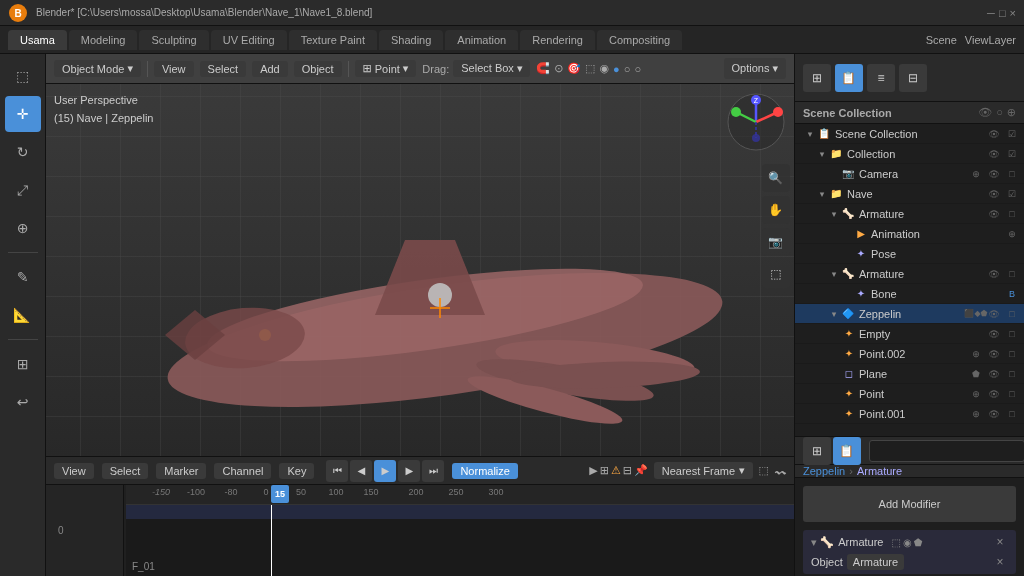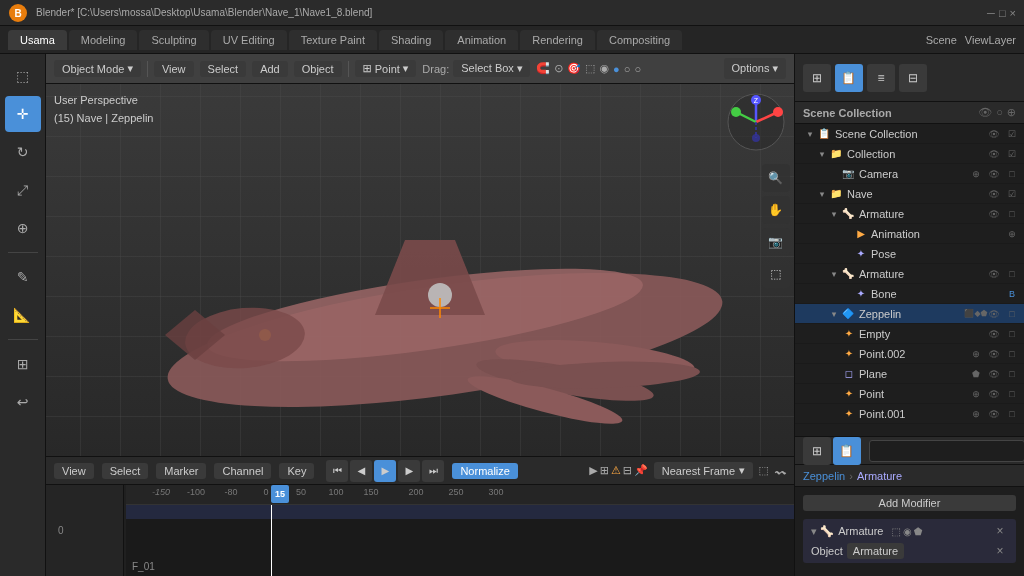--- a/index.html
+++ b/index.html
@@ -388,21 +388,21 @@
     .prop-icons {
       display: flex;
       gap: 2px;
     }
     .prop-content {
       flex: 1;
       padding: 8px;
     }
     .add-modifier-btn {
       width: 100%;
-      height: 16px;
+      height: 36px;
       background: #3a3a3a;
       border-radius: 3px;
       display: flex;
       align-items: center;
       justify-content: center;
       cursor: pointer;
       font-size: 11px;
       color: #ccc;
       margin-bottom: 8px;
     }

